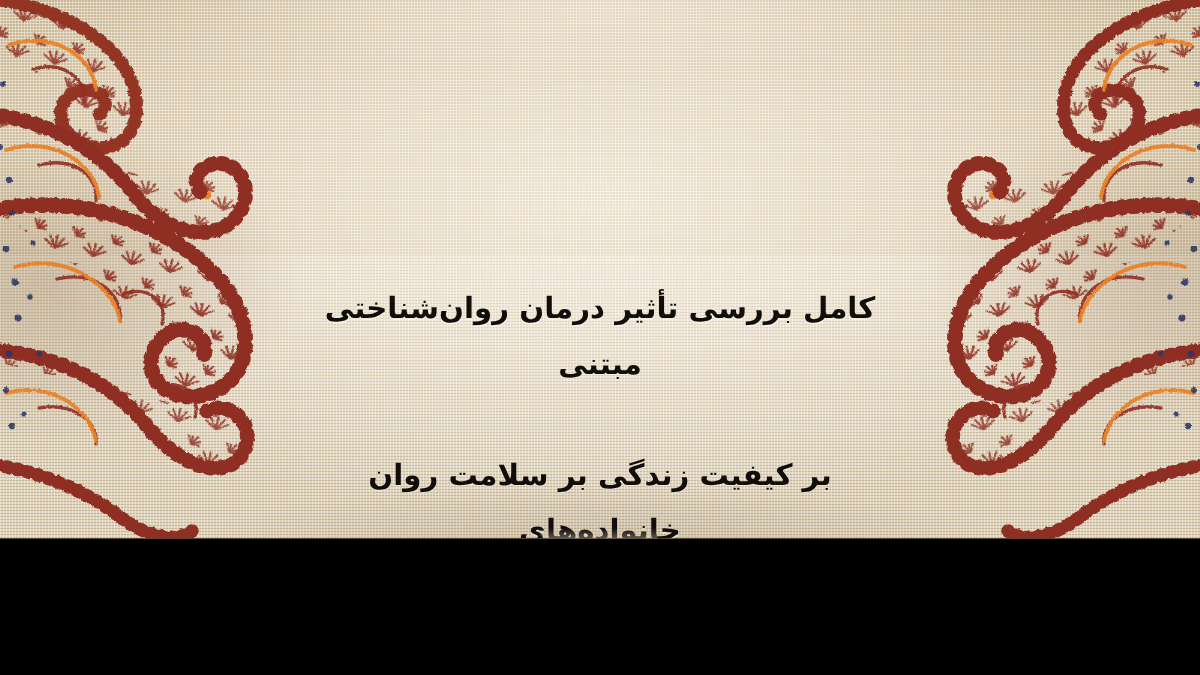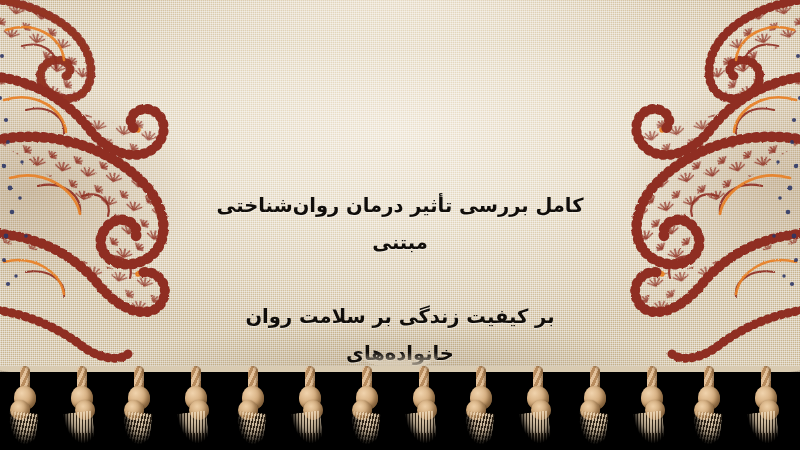--- a/index.html
+++ b/index.html
@@ -1,17 +1,17 @@
 <!DOCTYPE html>
 <html><head>
 <meta charset="utf-8">
 <style>
   html,body{margin:0;padding:0;background:#000;}
   #stage{
-    position:relative;width:800px;height:450px;overflow:hidden;
+    position:relative;width:800px;height:359px;overflow:hidden;
     background:#a16207;
     font-family:"DejaVu Sans", sans-serif;
   }
 
   
   .fabric{
     position:absolute;left:0;top:0;width:800px;height:378px;
     background-color:#ded2bd;
     background-image:
       repeating-linear-gradient(0deg,rgba(255,255,255,.40) 0 1px,rgba(120,100,72,.16) 1px 2px),

